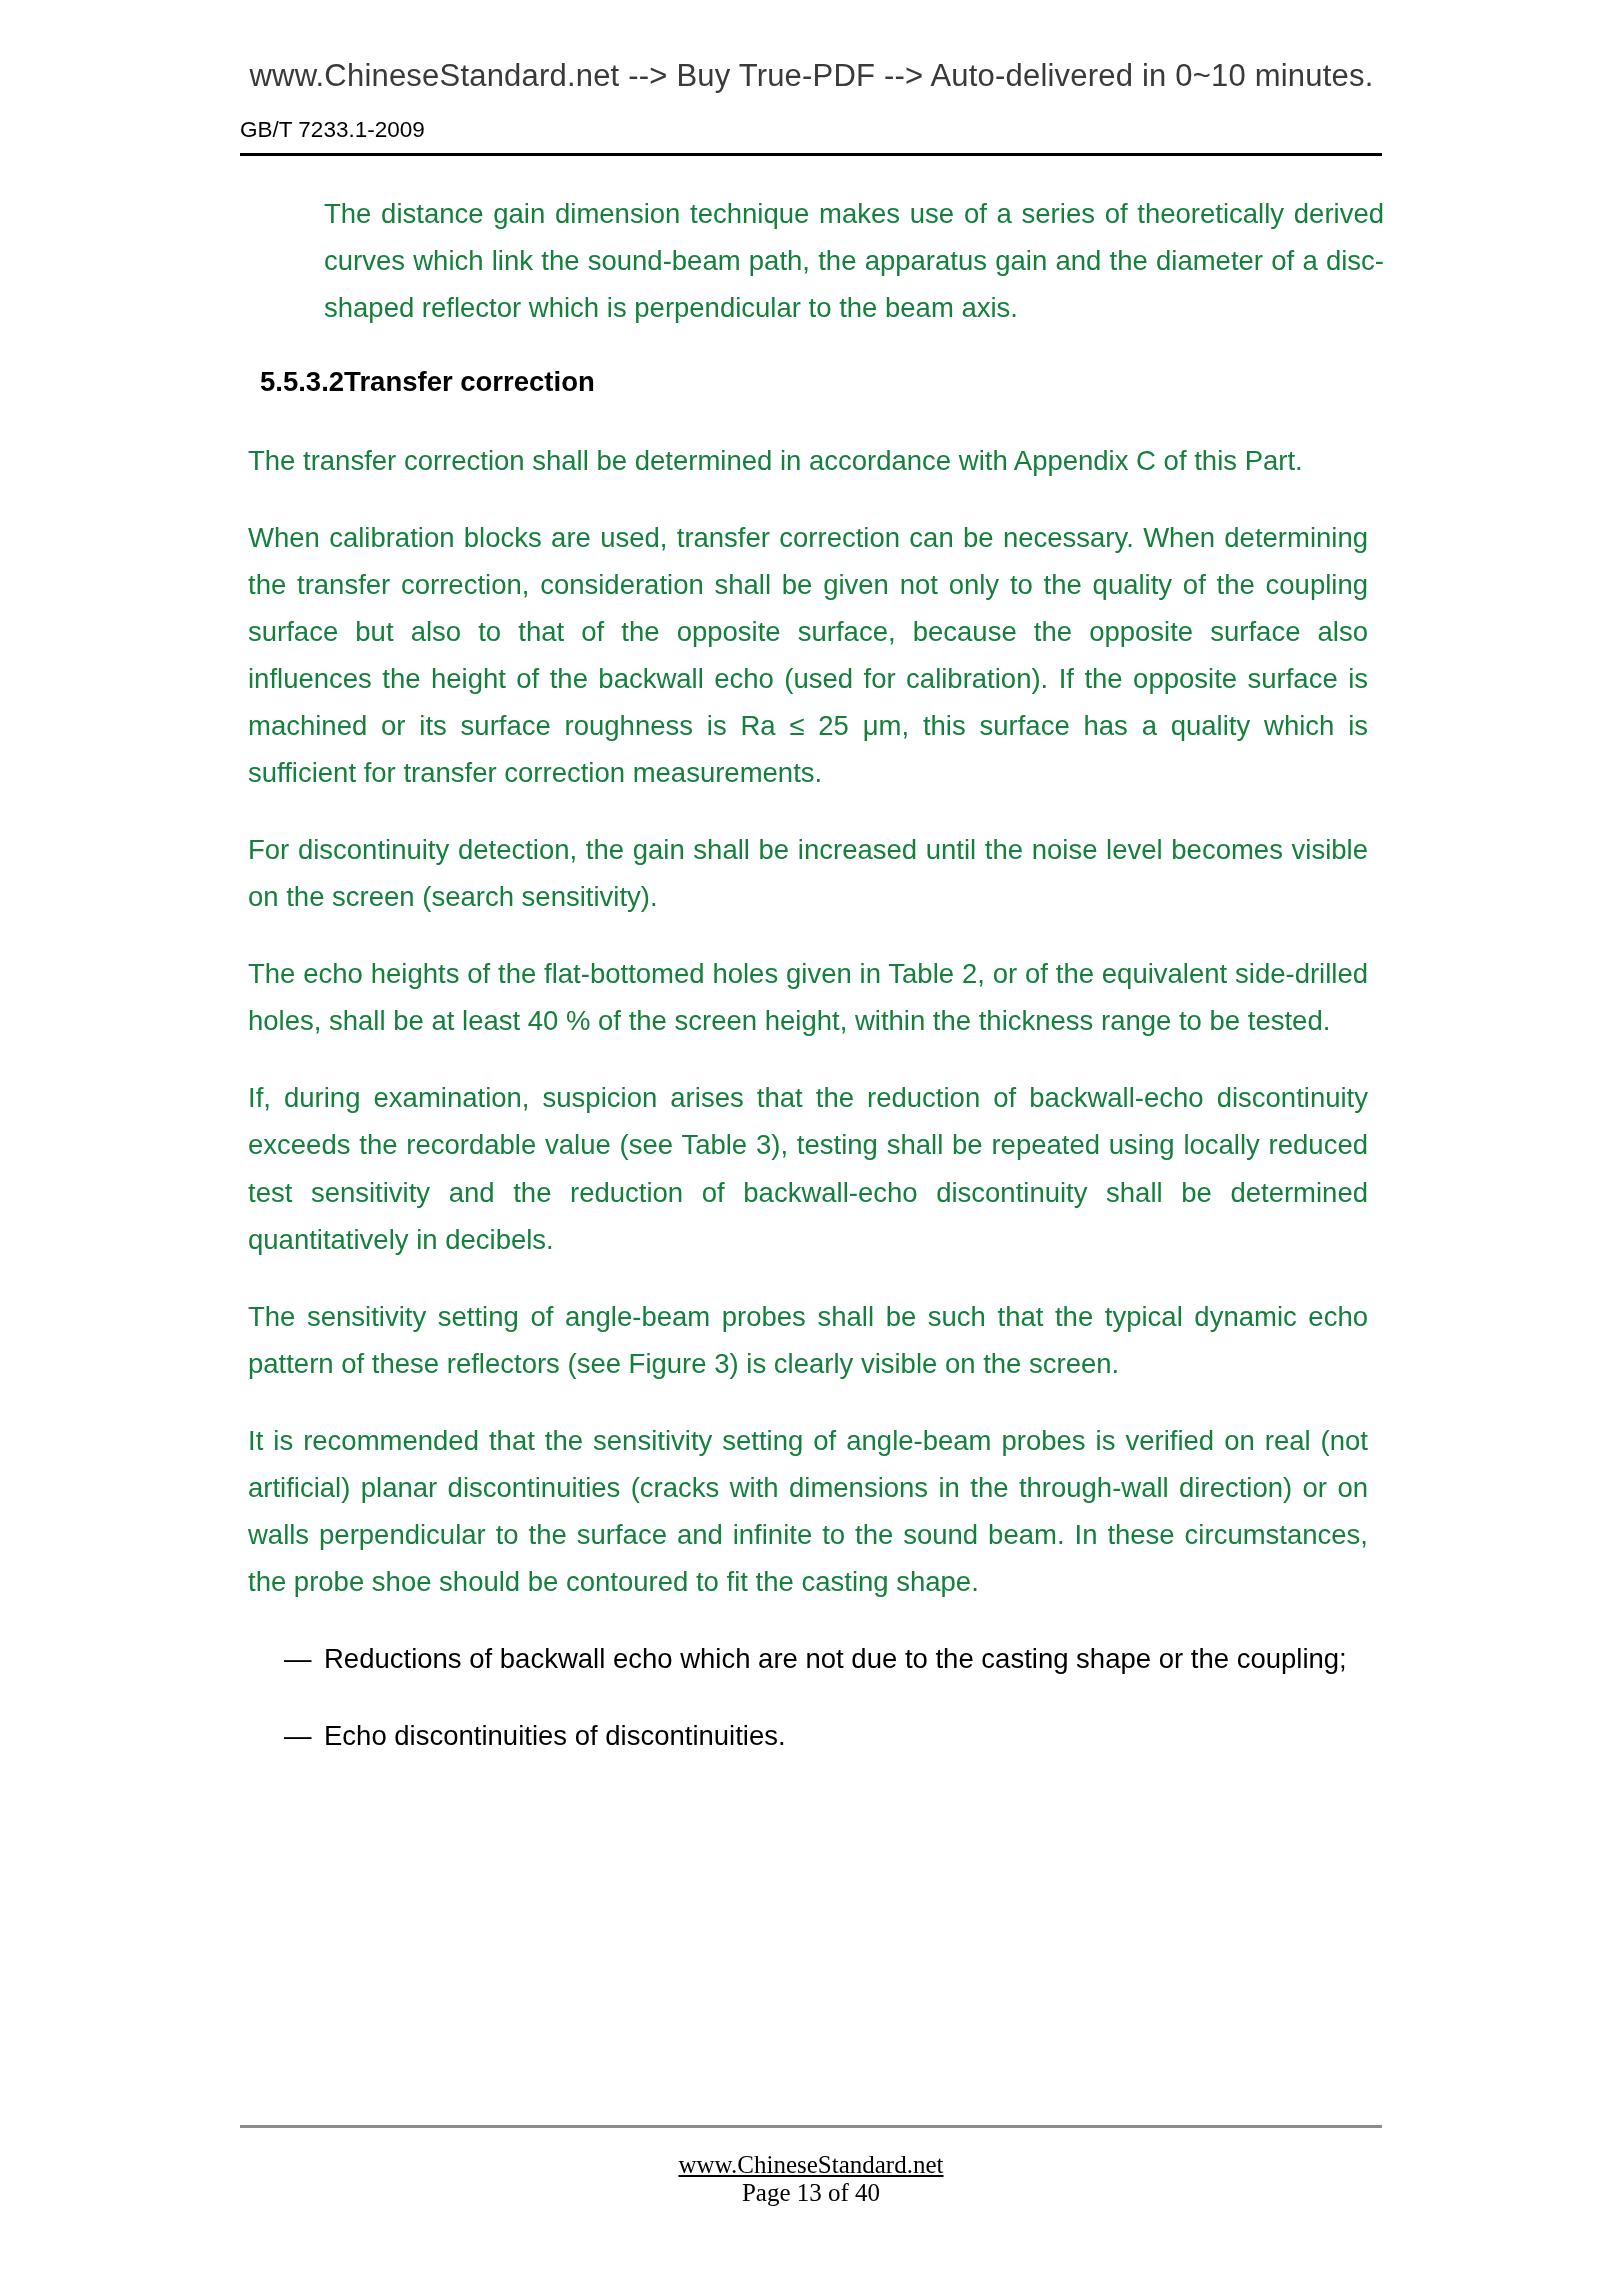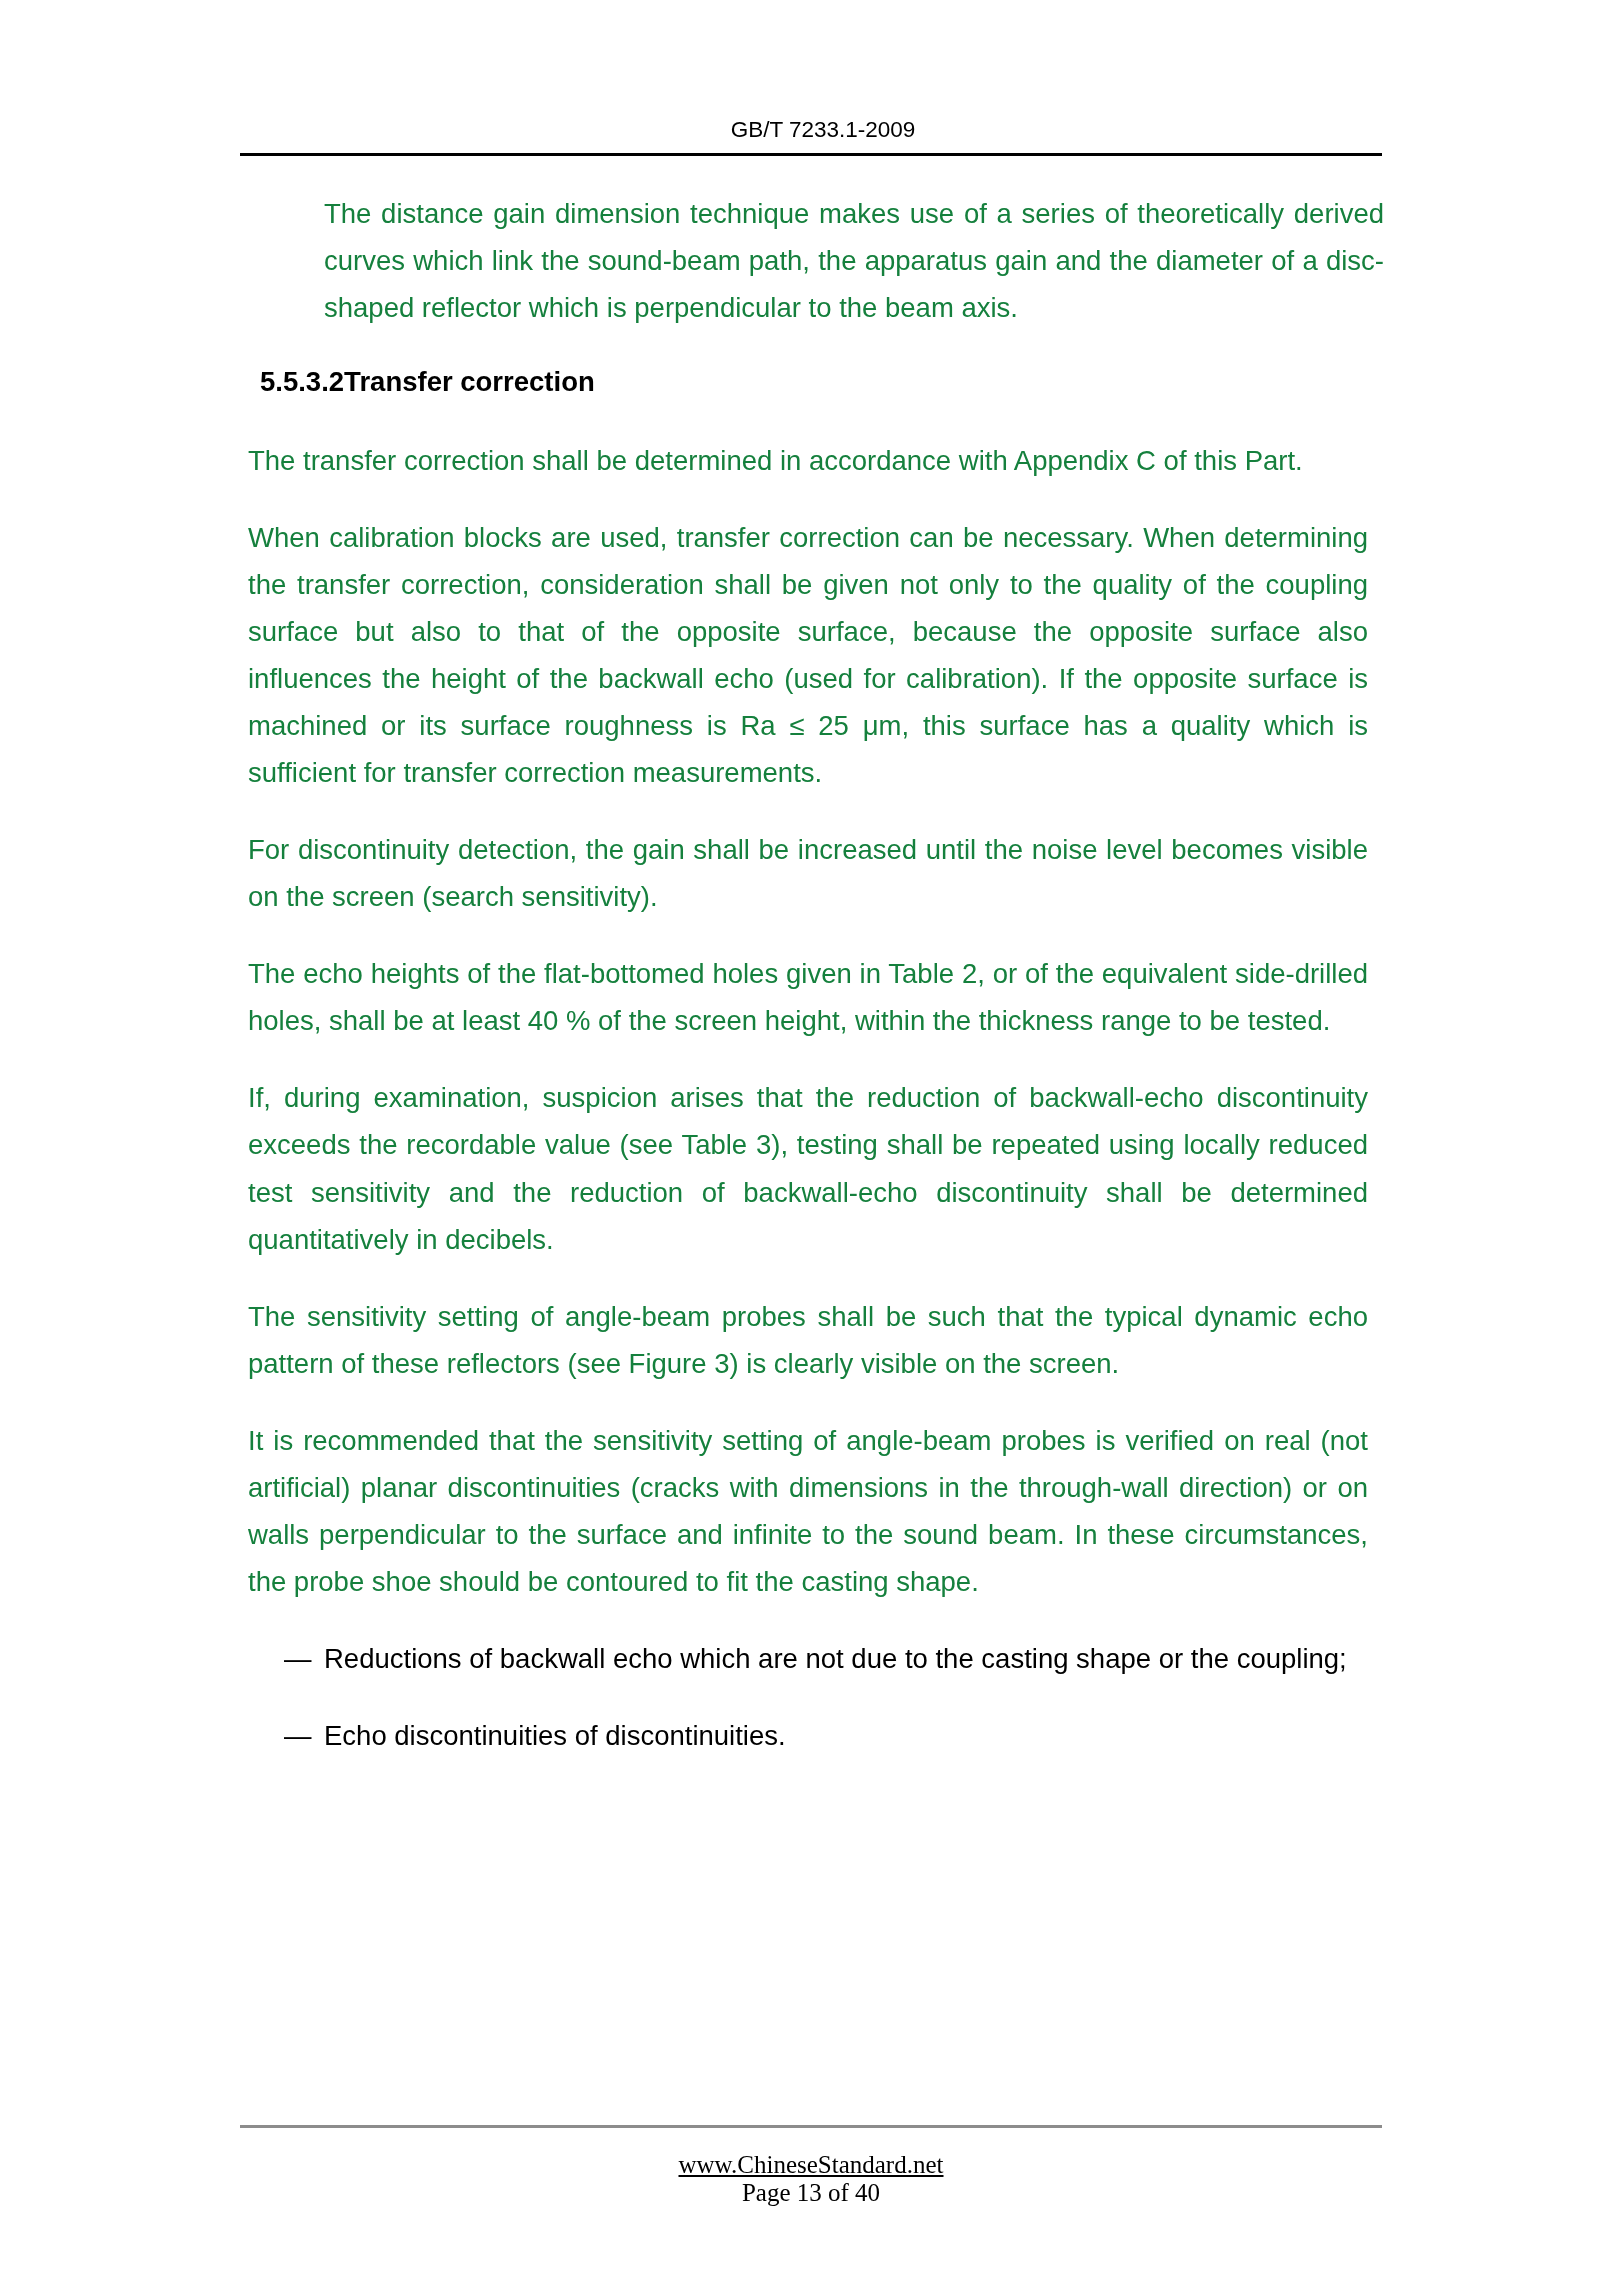--- a/index.html
+++ b/index.html
@@ -28,23 +28,22 @@
     font-size: 31px;
     color: #3a3a3a;
     letter-spacing: 0.2px;
     white-space: nowrap;
   }
 
   
   .doc-header {
     position: absolute;
     top: 117px;
-    left: 252px;
-    width: 1142px;
-    text-align: center;
+    left: 240px;
+    width: 1142px;
     font-size: 22.5px;
     color: #000000;
   }
   .header-rule {
     position: absolute;
     top: 153px;
     left: 240px;
     width: 1142px;
     height: 3.3px;
     background: #000000;
@@ -140,20 +139,21 @@
   .footer-page .pagenum,
   .footer-page .total {
     font-weight: normal;
   }
 </style>
 </head>
 <body>
 
 <div class="page">
 
+  <div class="promo-banner">www.ChineseStandard.net --&gt; Buy True-PDF --&gt; Auto-delivered in 0~10 minutes.</div>
 
   <div class="doc-header">GB/T 7233.1-2009</div>
   <div class="header-rule"></div>
 
   <div class="content">
 
     <p class="para indented">The distance gain dimension technique makes use of a series of theoretically derived curves which link the sound-beam path, the apparatus gain and the diameter of a disc-shaped reflector which is perpendicular to the beam axis.</p>
 
     <h3 class="heading">
       <span class="num">5.5.3.2</span><span>Transfer correction</span>

